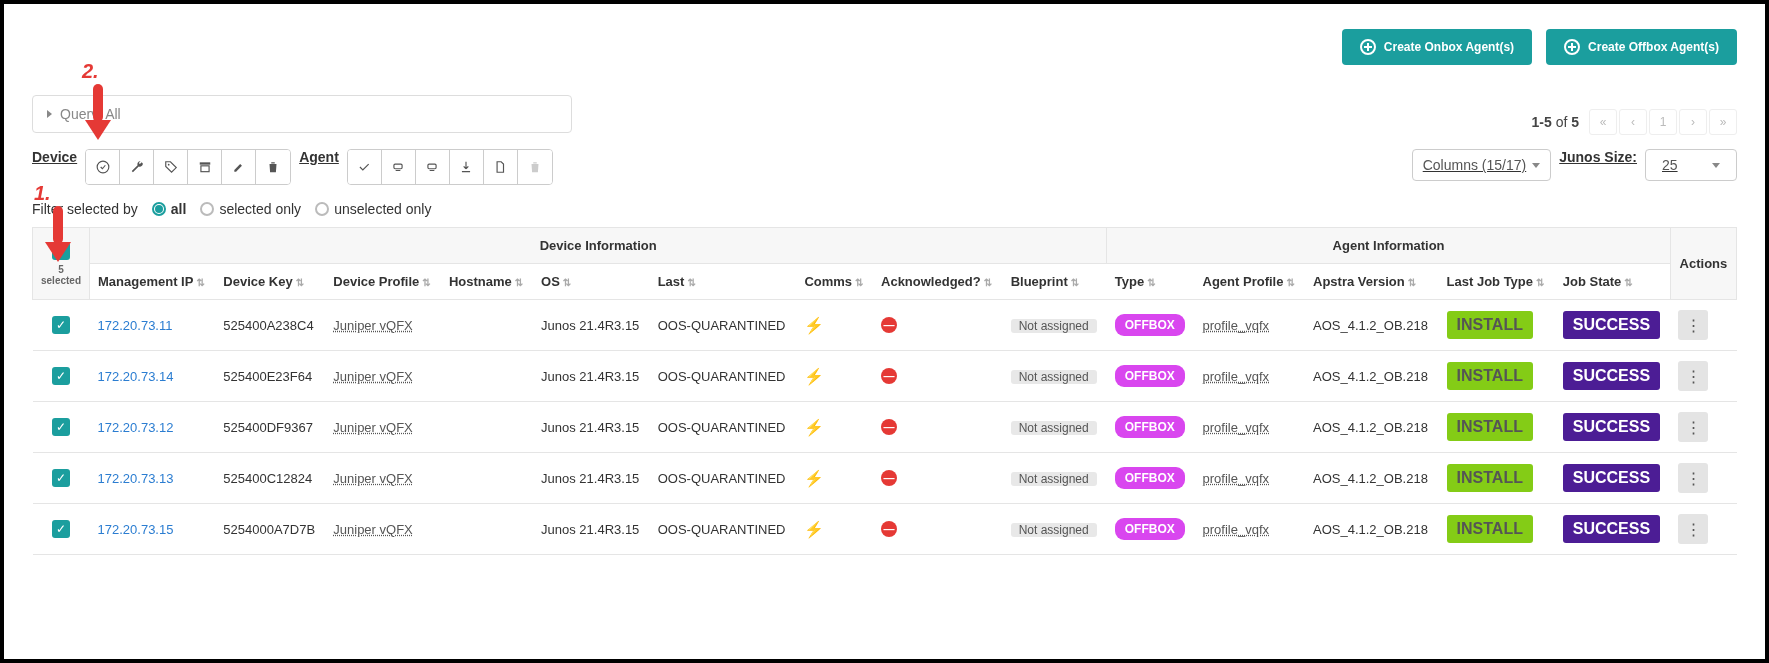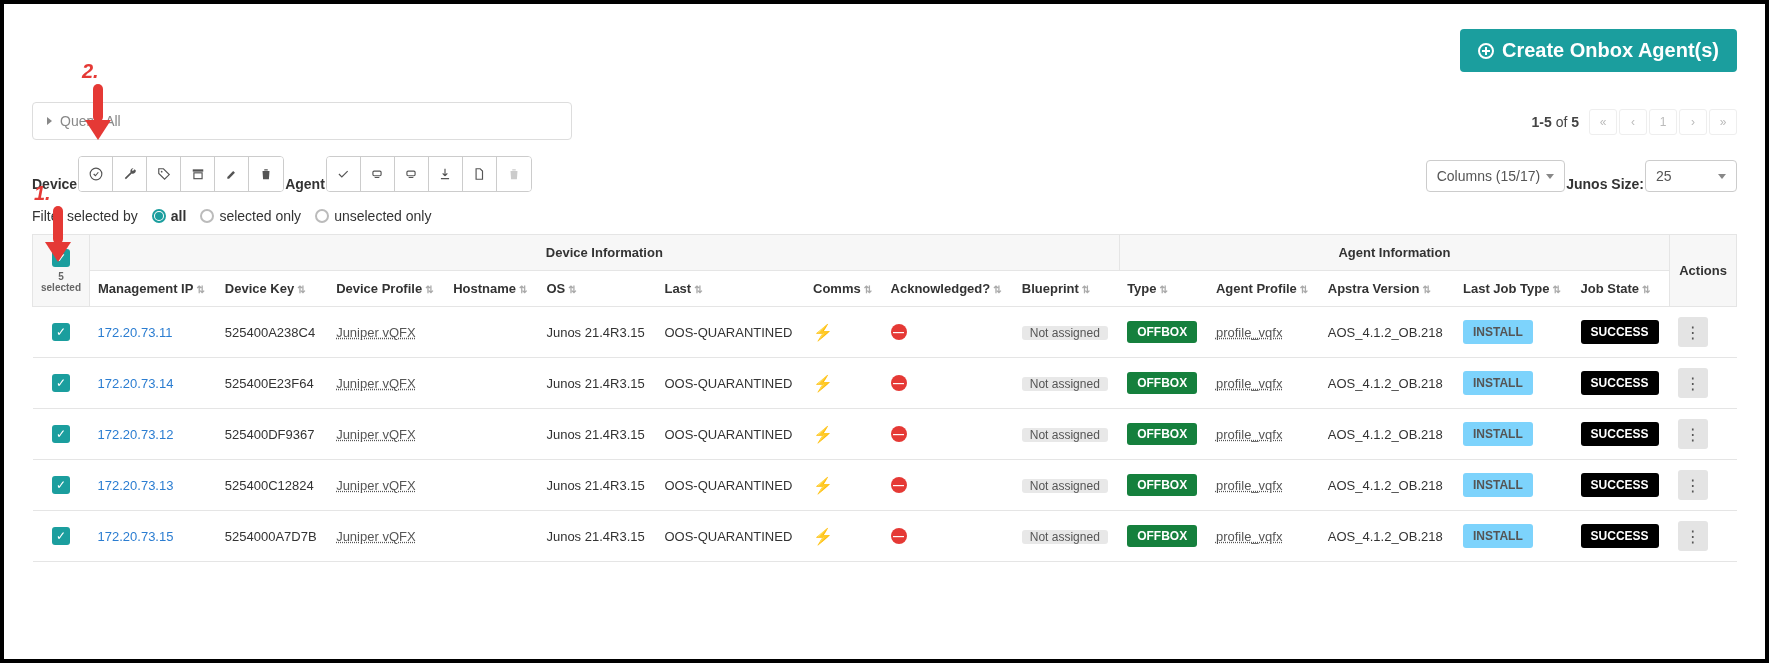--- a/index.html
+++ b/index.html
@@ -1,32 +1,32 @@
 <!DOCTYPE html>
 <html><head>
 <meta charset="utf-8">
 <style>
 * { box-sizing: border-box; margin: 0; padding: 0; }
 body { font-family: -apple-system, "Segoe UI", Helvetica, Arial, sans-serif; padding: 25px 28px; background: #fff; border: 4px solid #000; width: 1769px; height: 663px; position: relative; color: #333; }
 .top-actions { display: flex; gap: 14px; justify-content: flex-end; margin-bottom: 30px; }
-.btn-primary { background: #1b9e9e; color: #fff; border: none; padding: 10px 18px; font-size: 20px; font-weight: 700; border-radius: 4px; cursor: pointer; display: inline-flex; align-items: center; gap: 8px; }
+.btn-primary { background: #1b9e9e; color: #fff; border: none; padding: 10px 18px; font-size: 12px; font-weight: 700; border-radius: 4px; cursor: pointer; display: inline-flex; align-items: center; gap: 8px; }
 .btn-primary .plus { width: 16px; height: 16px; border: 2px solid #fff; border-radius: 50%; position: relative; }
 .btn-primary .plus::before { content: ""; position: absolute; left: 50%; top: 50%; width: 8px; height: 2px; background: #fff; transform: translate(-50%,-50%); }
 .btn-primary .plus::after { content: ""; position: absolute; left: 50%; top: 50%; width: 2px; height: 8px; background: #fff; transform: translate(-50%,-50%); }
 .query-box { border: 1px solid #ddd; border-radius: 4px; padding: 10px 14px; width: 540px; color: #888; font-size: 14px; margin-bottom: 16px; display: flex; align-items: center; gap: 8px; }
 .query-box .caret { display: inline-block; width: 0; height: 0; border-left: 5px solid #888; border-top: 4px solid transparent; border-bottom: 4px solid transparent; }
-.toolbar-row { display: flex; align-items: flex-end; gap: 1px; margin-bottom: 16px; }
+.toolbar-row { display: flex; align-items: flex-start; gap: 8px; margin-bottom: 16px; text-decoration: underline; }
 .toolbar-label { font-size: 14px; font-weight: 600; }
 .btn-group { display: flex; border: 1px solid #ccc; border-radius: 4px; overflow: hidden; }
 .btn-group button { background: #fff; border: none; border-right: 1px solid #ccc; width: 34px; height: 34px; cursor: pointer; display: flex; align-items: center; justify-content: center; color: #555; }
 .btn-group button:last-child { border-right: none; }
 .btn-group button.disabled { color: #ccc; cursor: default; }
 .spacer { flex: 1; }
 .columns-sel { border: 1px solid #ccc; border-radius: 4px; padding: 7px 10px; font-size: 14px; color: #555; display: flex; align-items: center; gap: 6px; cursor: pointer; }
-.page-size-sel { border: 1px solid #ccc; border-radius: 4px; padding: 7px 10px; font-size: 14px; color: #555; width: 92px; display: flex; align-items: center; justify-content: space-between; cursor: pointer; }
+.page-size-sel { border: 1px solid #ccc; border-radius: 4px; padding: 7px 16px; font-size: 14px; color: #555; width: 92px; display: flex; align-items: center; justify-content: space-between; cursor: pointer; }
 .caret-down { display: inline-block; width: 0; height: 0; border-top: 5px solid #888; border-left: 4px solid transparent; border-right: 4px solid transparent; }
 .pagination-top { display: flex; align-items: center; gap: 10px; position: absolute; right: 28px; top: 105px; }
 .pag-text { font-size: 14px; color: #444; }
 .pag-text strong { font-weight: 700; }
 .pag-btns { display: flex; gap: 2px; }
 .pag-btns button { width: 28px; height: 26px; background: #fff; border: 1px solid #eee; border-radius: 3px; color: #bbb; font-size: 12px; cursor: pointer; }
 .filter-row { display: flex; align-items: center; gap: 14px; font-size: 14px; margin-bottom: 10px; }
 .radio-opt { display: inline-flex; align-items: center; gap: 5px; cursor: pointer; }
 .radio-dot { width: 14px; height: 14px; border: 2px solid #bbb; border-radius: 50%; display: inline-flex; align-items: center; justify-content: center; }
 .radio-dot.checked { border-color: #1b9e9e; }
@@ -34,41 +34,45 @@
 table { width: 100%; border-collapse: collapse; font-size: 13px; }
 th, td { padding: 10px 8px; text-align: left; border-bottom: 1px solid #e5e5e5; }
 thead .grp th { background: #f7f7f7; text-align: center; font-weight: 600; border: 1px solid #e5e5e5; }
 thead .cols th { background: #fff; font-weight: 600; white-space: nowrap; }
 .sort { color: #aaa; font-size: 10px; margin-left: 3px; }
 .chk { width: 18px; height: 18px; background: #1b9e9e; border-radius: 3px; display: inline-flex; align-items: center; justify-content: center; color: #fff; font-size: 12px; cursor: pointer; }
 .sel-count { font-size: 10px; color: #666; display: block; text-align: center; margin-top: 4px; }
 .ip-link { color: #2b7dd1; cursor: pointer; }
 .profile-link { color: #555; text-decoration: underline dotted; cursor: pointer; }
 .badge-gray { background: #e8e8e8; color: #555; padding: 0 8px; border-radius: 3px; font-size: 12px; display: inline-block; }
-.badge-purple { background: #15803d; color: #fff; padding: 4px 10px; border-radius: 3px; font-size: 12px; font-weight: 700; display: inline-block; }
-.badge-install { background: #7dd3fc; color: #555; padding: 5px 10px; border-radius: 3px; font-size: 12px; font-weight: 600; display: inline-block; }
-.badge-success { background: #000000; color: #fff; padding: 5px 10px; border-radius: 3px; font-size: 12px; font-weight: 700; display: inline-block; }
+.badge-purple { background: #d946ef; color: #fff; padding: 4px 10px; border-radius: 9px; font-size: 12px; font-weight: 700; display: inline-block; }
+.badge-install { background: #84cc16; color: #555; padding: 5px 10px; border-radius: 3px; font-size: 16px; font-weight: 600; display: inline-block; }
+.badge-success { background: #4c1d95; color: #fff; padding: 5px 10px; border-radius: 3px; font-size: 16px; font-weight: 700; display: inline-block; }
 .plug-icon { color: #4caf50; font-size: 16px; }
 .no-icon { width: 16px; height: 16px; background: #e53935; border-radius: 50%; display: inline-flex; align-items: center; justify-content: center; color: #fff; font-weight: 700; font-size: 11px; }
 .actions-btn { width: 30px; height: 30px; background: #e4e4e4; border: none; border-radius: 3px; cursor: pointer; color: #555; font-size: 16px; }
 .annot { position: absolute; pointer-events: none; z-index: 10; }
 .annot .num { color: #e53935; font-size: 20px; font-weight: 700; font-style: italic; }
 .arrow-down { width: 20px; height: 56px; position: relative; }
 .arrow-down::before { content: ""; position: absolute; left: 50%; top: 0; width: 10px; height: 38px; background: #e53935; transform: translateX(-50%); border-radius: 5px; }
 .arrow-down::after { content: ""; position: absolute; left: 50%; bottom: 0; width: 0; height: 0; border-left: 13px solid transparent; border-right: 13px solid transparent; border-top: 20px solid #e53935; transform: translateX(-50%); }
 th.sel-col, td.sel-col { text-align: center; width: 52px; }
 svg { display: block; }
 </style>
 </head>
 <body>
 
 <div class="top-actions">
   <button class="btn-primary">
       <span class="plus"></span>
       <span>Create Onbox Agent(s)</span>
+    </button>
+  <button class="btn-primary">
+      <span class="plus"></span>
+      <span>Create Offbox Agent(s)</span>
     </button>
 </div>
 
 <div class="query-box">
   <span class="caret"></span>
   <span>Query: All</span>
 </div>
 
 <div class="pagination-top">
   <span class="pag-text"><strong>1-5</strong> <span>of</span> <strong>5</strong></span>

